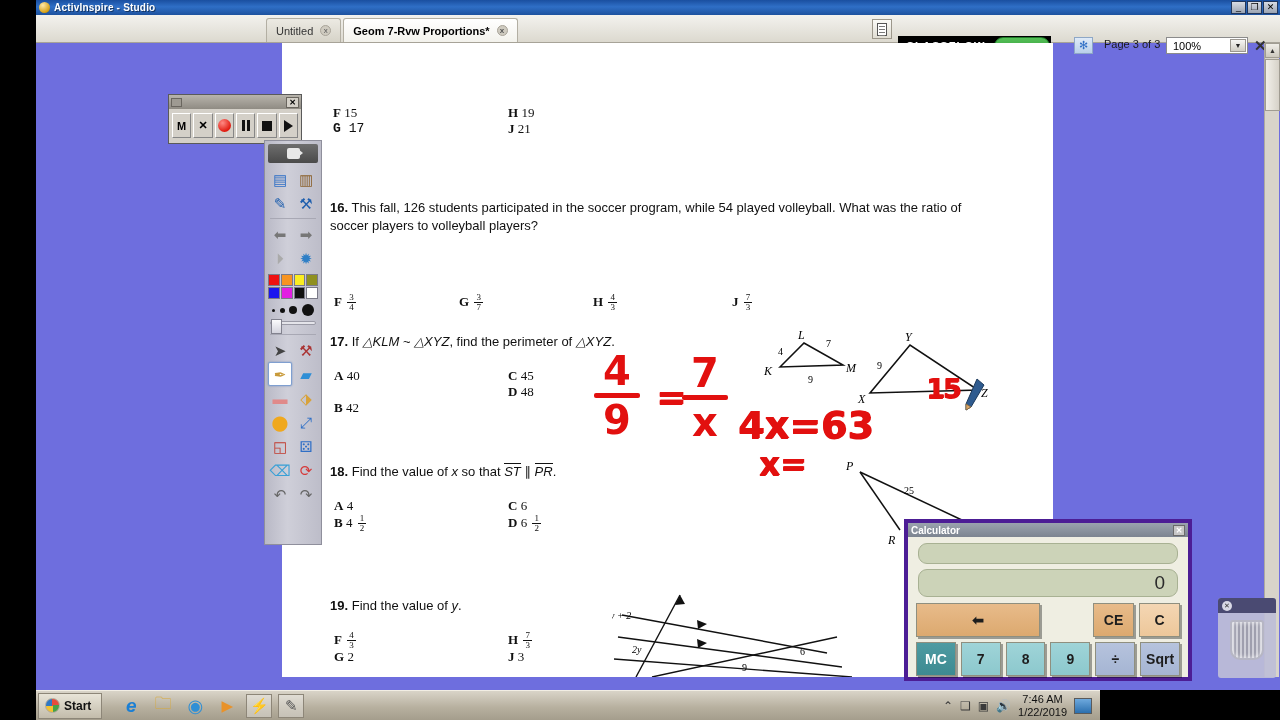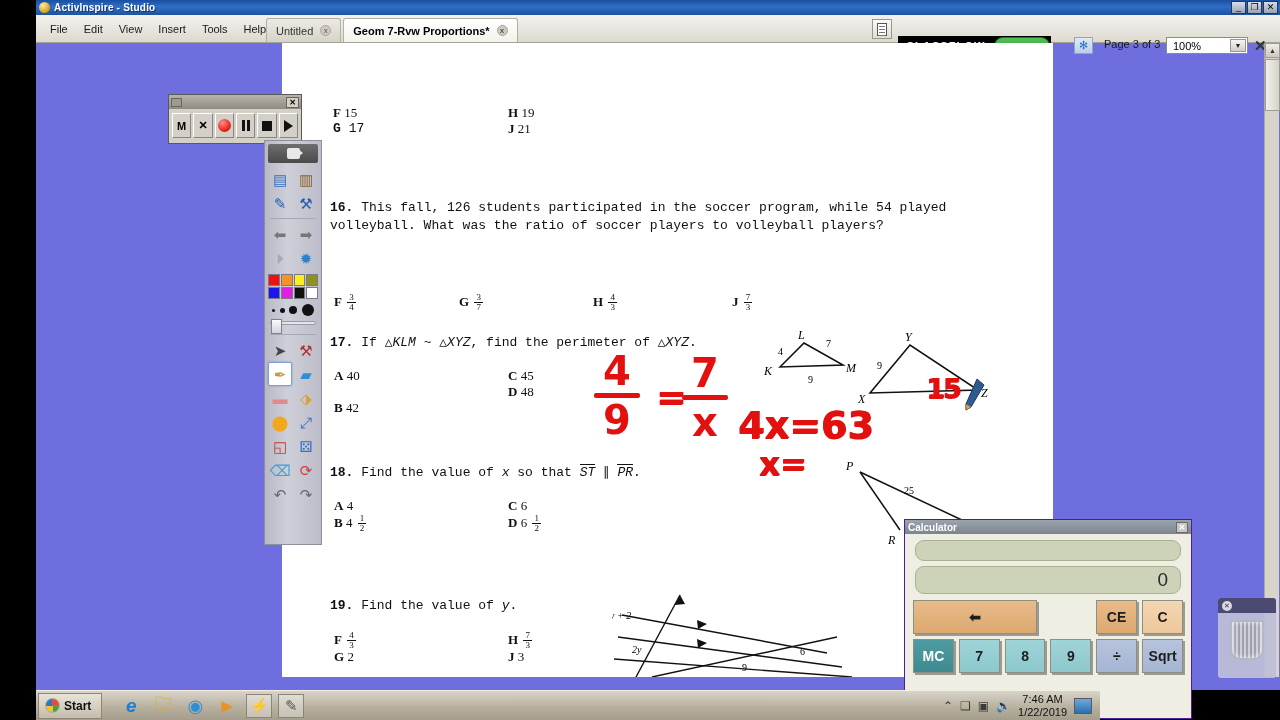--- a/index.html
+++ b/index.html
@@ -115,21 +115,21 @@
   #expandbtn {
     position: absolute; left: 1218px; top: 22px;
     font-size: 15px; color: #333; font-weight: bold;
   }
 
   
   #page {
     position: absolute; left: 246px; top: 43px; width: 771px; height: 634px;
     background: #ffffff; overflow: hidden;
   }
-  .q { position: absolute; font-family: Liberation Mono, monospace; color: #111; }
+  .q { position: absolute; font-family: Liberation Sans, sans-serif; color: #111; }
   .qnum { font-weight: bold; }
   .choice { font-family: "Liberation Serif", serif; font-size: 13px; color: #111; }
   .choice b { font-weight: bold; }
   .frac {
     display: inline-flex; flex-direction: column; align-items: center;
     vertical-align: middle; font-size: 9px; line-height: 1.05; margin-left: 2px;
   }
   .frac .num { border-bottom: 1px solid #111; padding: 0 2px; }
   .frac .den { padding: 0 2px; }
 
@@ -210,22 +210,22 @@
   .slider { padding: 2px 5px 6px 5px; position: relative; }
   .slider .track { height: 4px; background: #e4e4ea; border: 1px solid #9a9aa6; border-radius: 2px; }
   .slider .knob {
     position: absolute; left: 6px; top: 0px; width: 11px; height: 15px;
     background: linear-gradient(to bottom,#fbfbfd,#d3d3dd); border: 1px solid #82828e;
   }
   .divline { height: 1px; background: #a8a8b4; margin: 3px 5px; }
 
   
   #calculator {
-    position: absolute; left: 868px; top: 519px; width: 288px; height: 200px;
-    background: #efeee2; border: 1px solid #4c1d95;
+    position: absolute; left: 868px; top: 519px; width: 288px; height: 162px;
+    background: #efeee2; border: 4px solid #4c1d95;
   }
   #calc-title {
     height: 14px; background: linear-gradient(to bottom,#9aa3ae,#7c8490);
     display: flex; align-items: center; justify-content: space-between; padding: 0 3px;
   }
   #calc-title span { font-size: 10px; color: #fff; font-weight: bold; }
   #calc-title .cclose {
     width: 12px; height: 11px; background: #c7c7c7; border: 1px solid #6a6a6a;
     font-size: 8px; line-height: 9px; text-align: center;
   }
@@ -336,28 +336,20 @@
       <div class="tb-icon"></div>
       <div class="tb-text">ActivInspire - Studio</div>
       <div id="winbtns">
         <div class="wb">_</div>
         <div class="wb">❐</div>
         <div class="wb">✕</div>
       </div>
     </div>
 
     <div id="menurow">
-      <div id="menus">
-        <div class="mi">File</div>
-        <div class="mi">Edit</div>
-        <div class="mi">View</div>
-        <div class="mi">Insert</div>
-        <div class="mi">Tools</div>
-        <div class="mi">Help</div>
-      </div>
 
       <div id="tabs">
         <div class="tab">
           <span>Untitled</span>
           <span class="tabclose">x</span>
         </div>
         <div class="tab active">
           <span>Geom 7-Rvw Proportions*</span>
           <span class="tabclose">x</span>
         </div>

